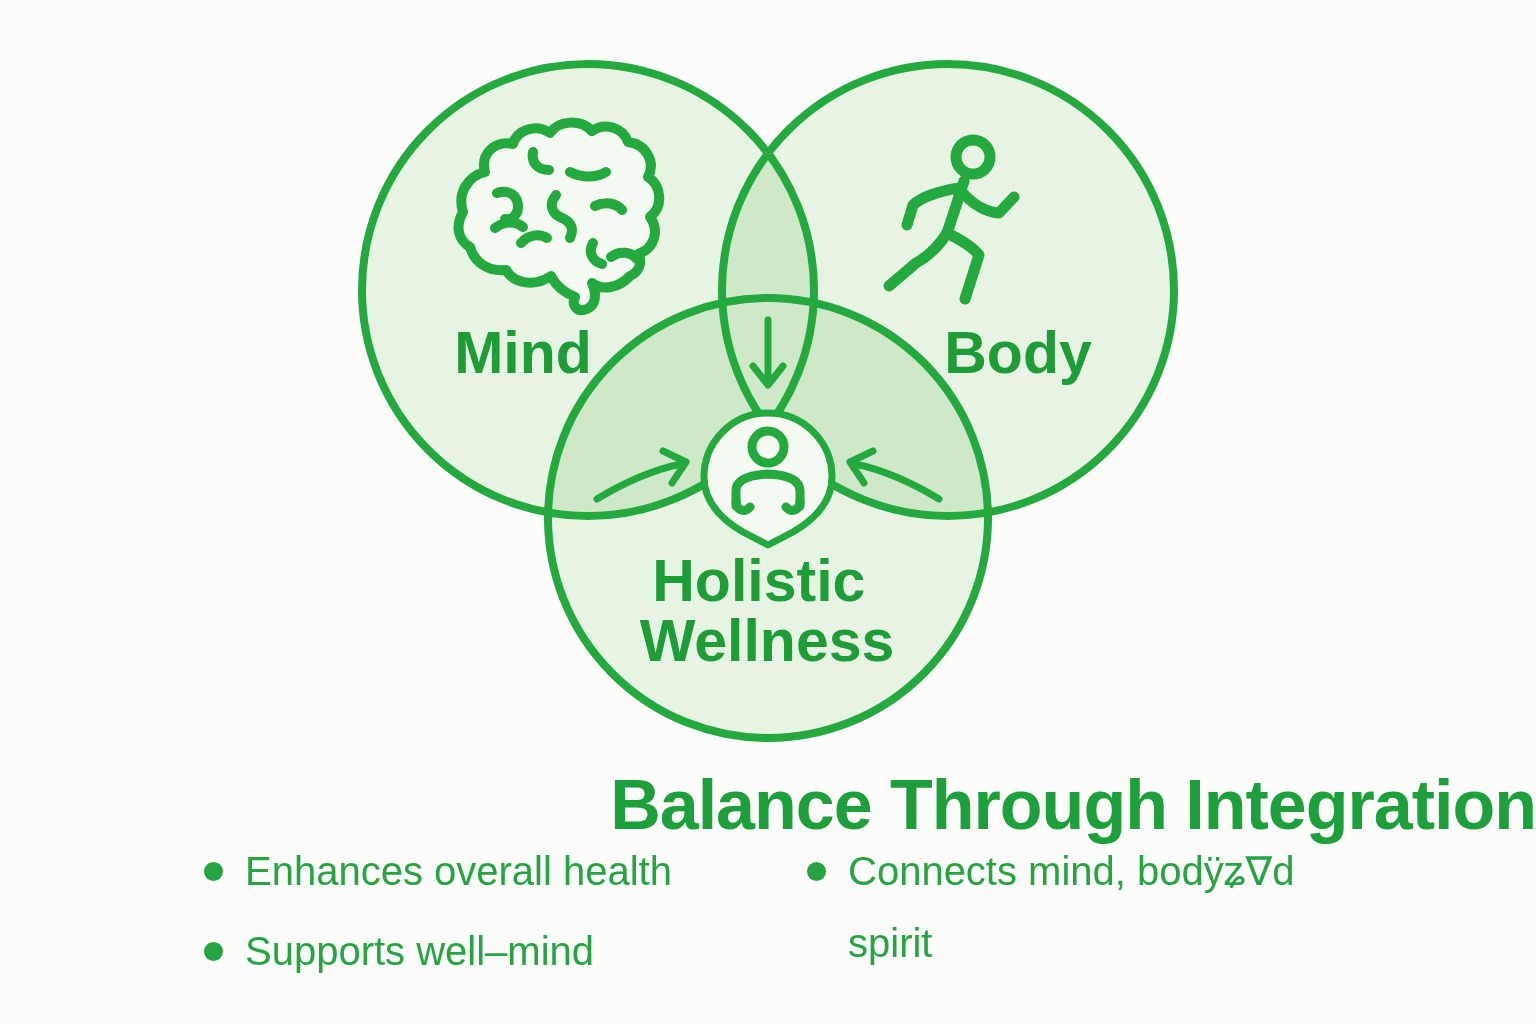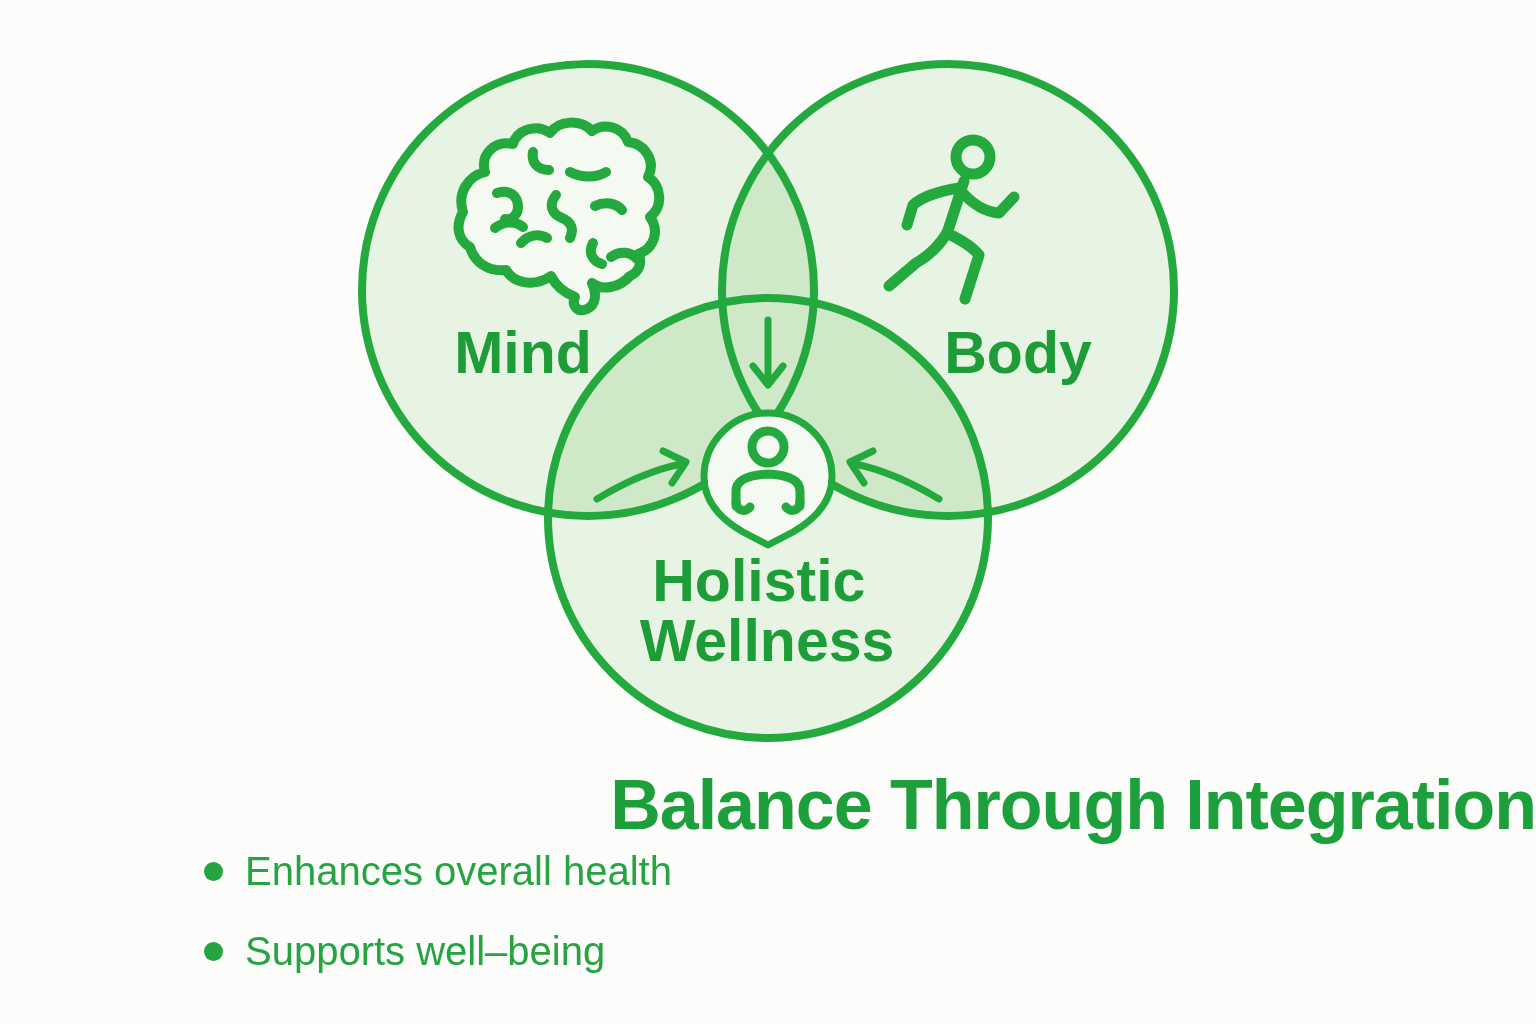--- a/index.html
+++ b/index.html
@@ -149,18 +149,25 @@
 
   <div class="caption-title">Balance Through Integration</div>
 
   <ul class="bullets left">
     <li>
       <span class="bullet-dot"></span>
       <span class="bullet-text">Enhances overall health</span>
     </li>
     <li>
       <span class="bullet-dot"></span>
-      <span class="bullet-text">Supports well–being</span>
+      <span class="bullet-text">Supports well–mind</span>
     </li>
   </ul>
 
+  <ul class="bullets right">
+    <li>
+      <span class="bullet-dot"></span>
+      <span class="bullet-text">Connects mind, bodÿʑ∇d
+spirit</span>
+    </li>
+  </ul>
 
 </div>
 
 </body></html>

